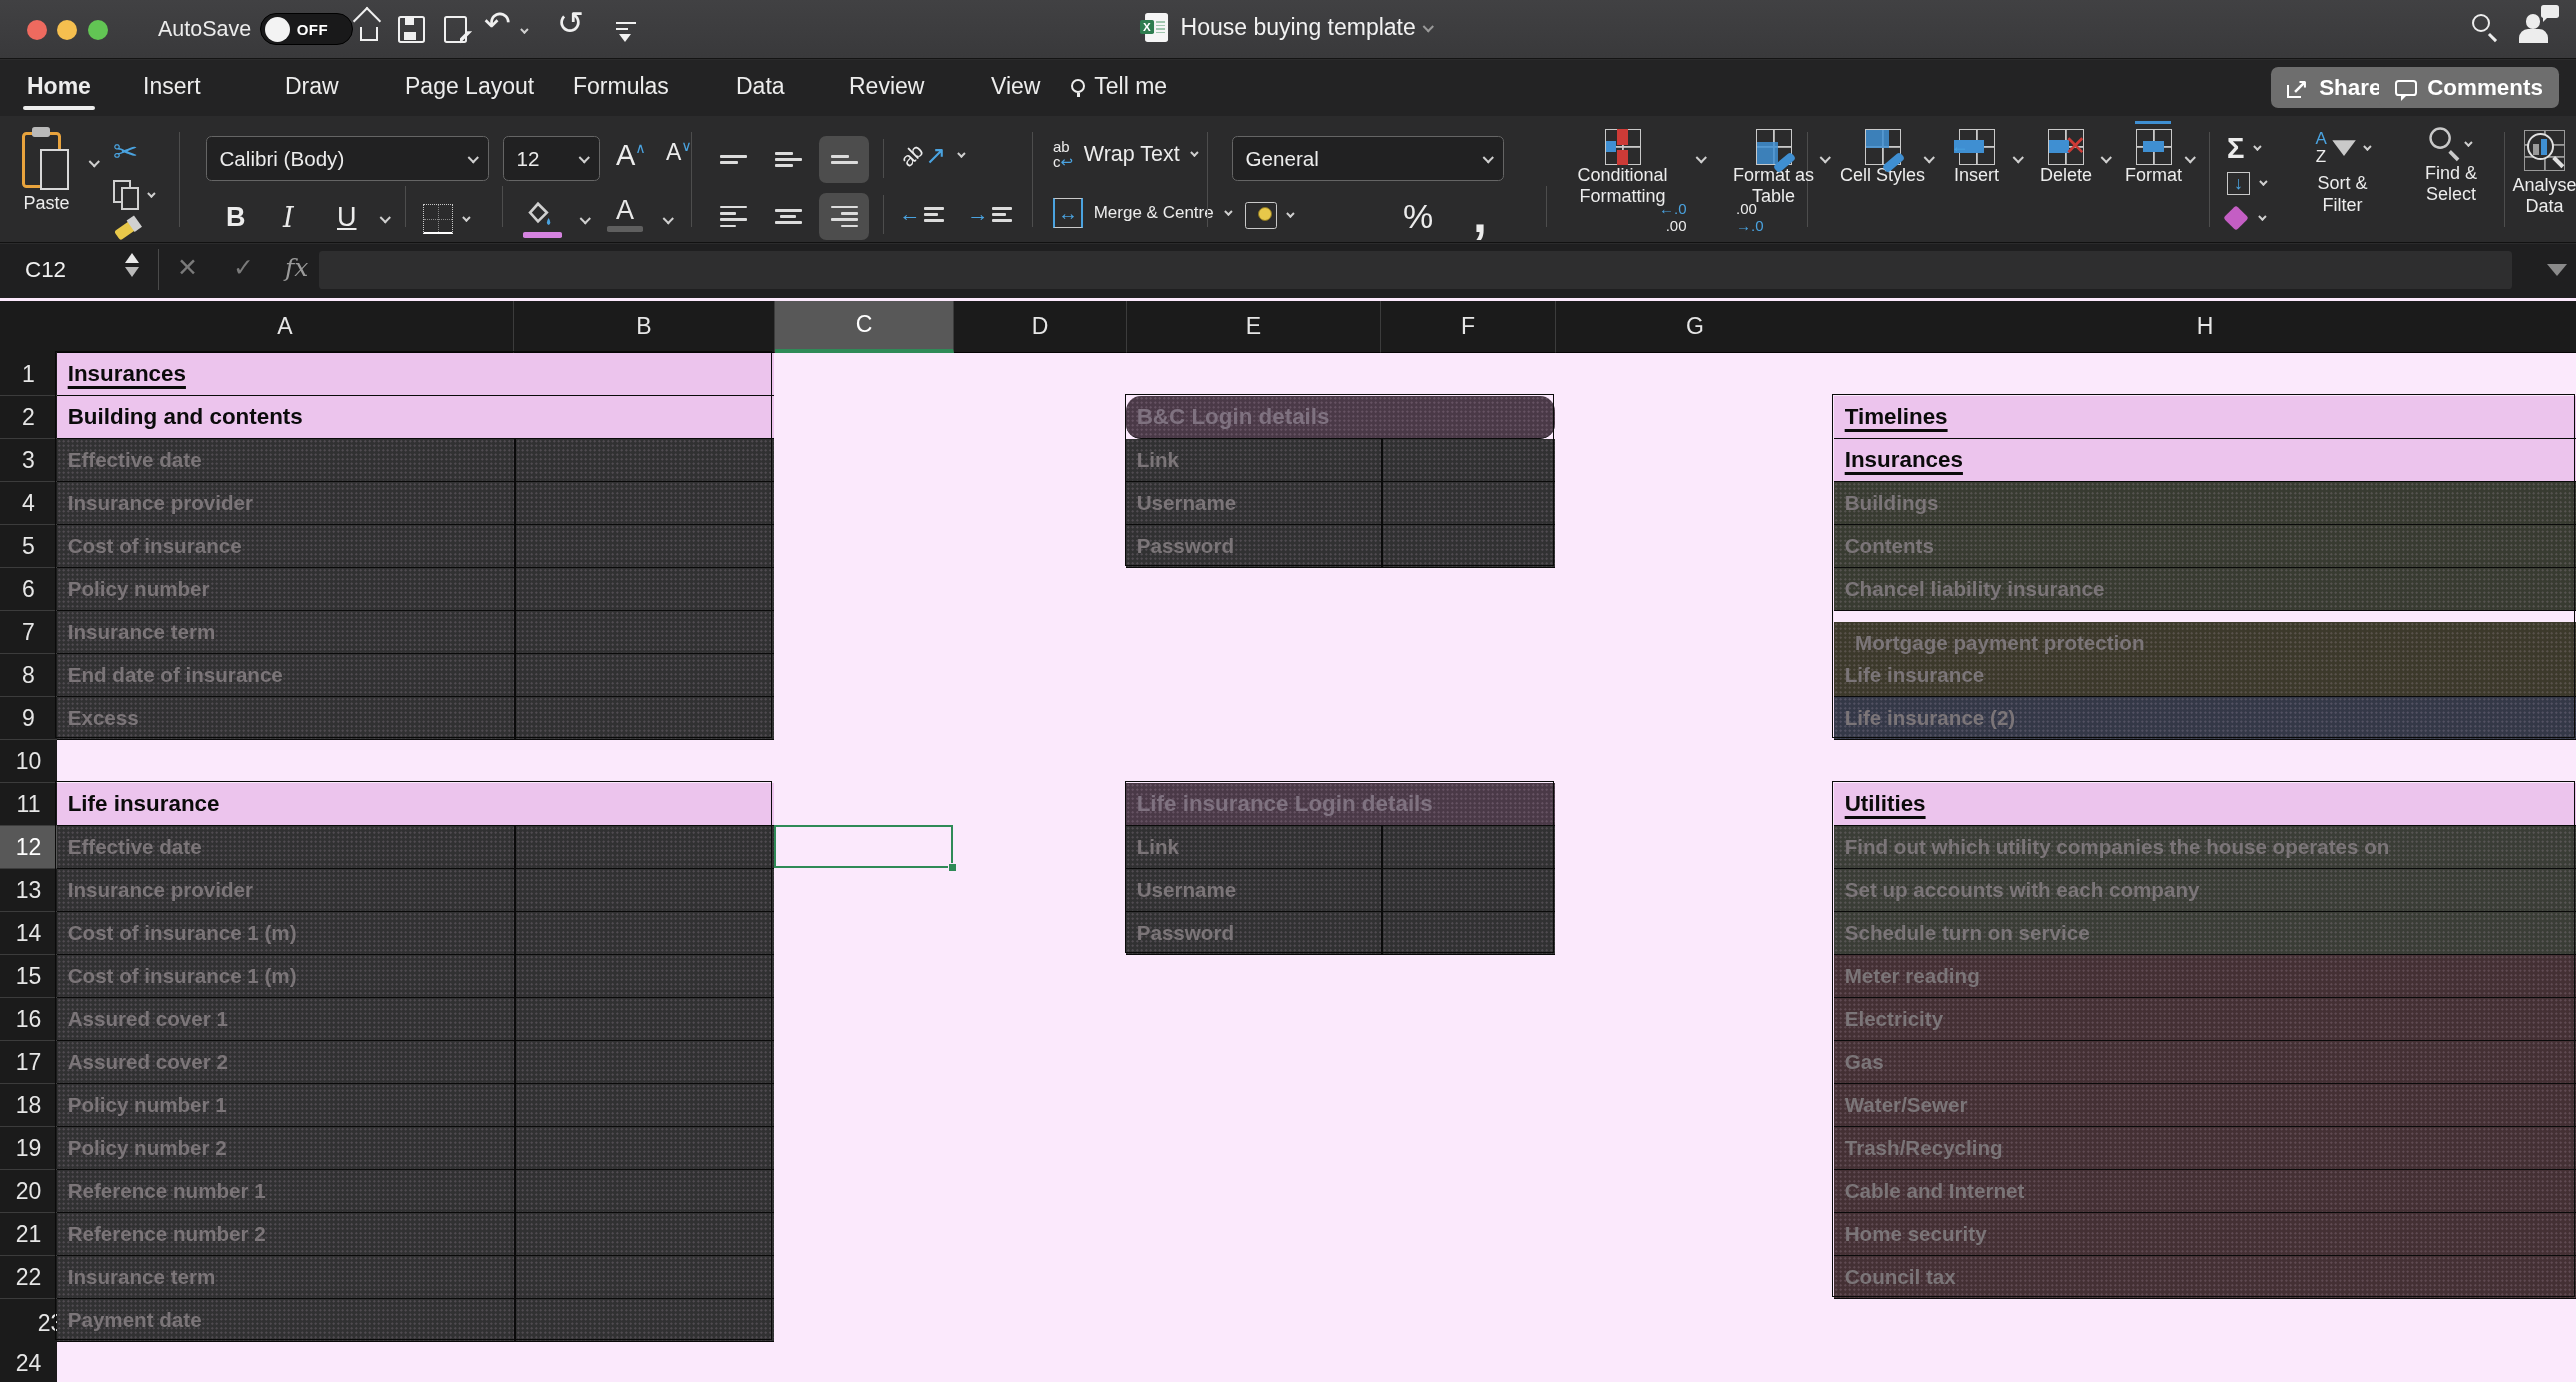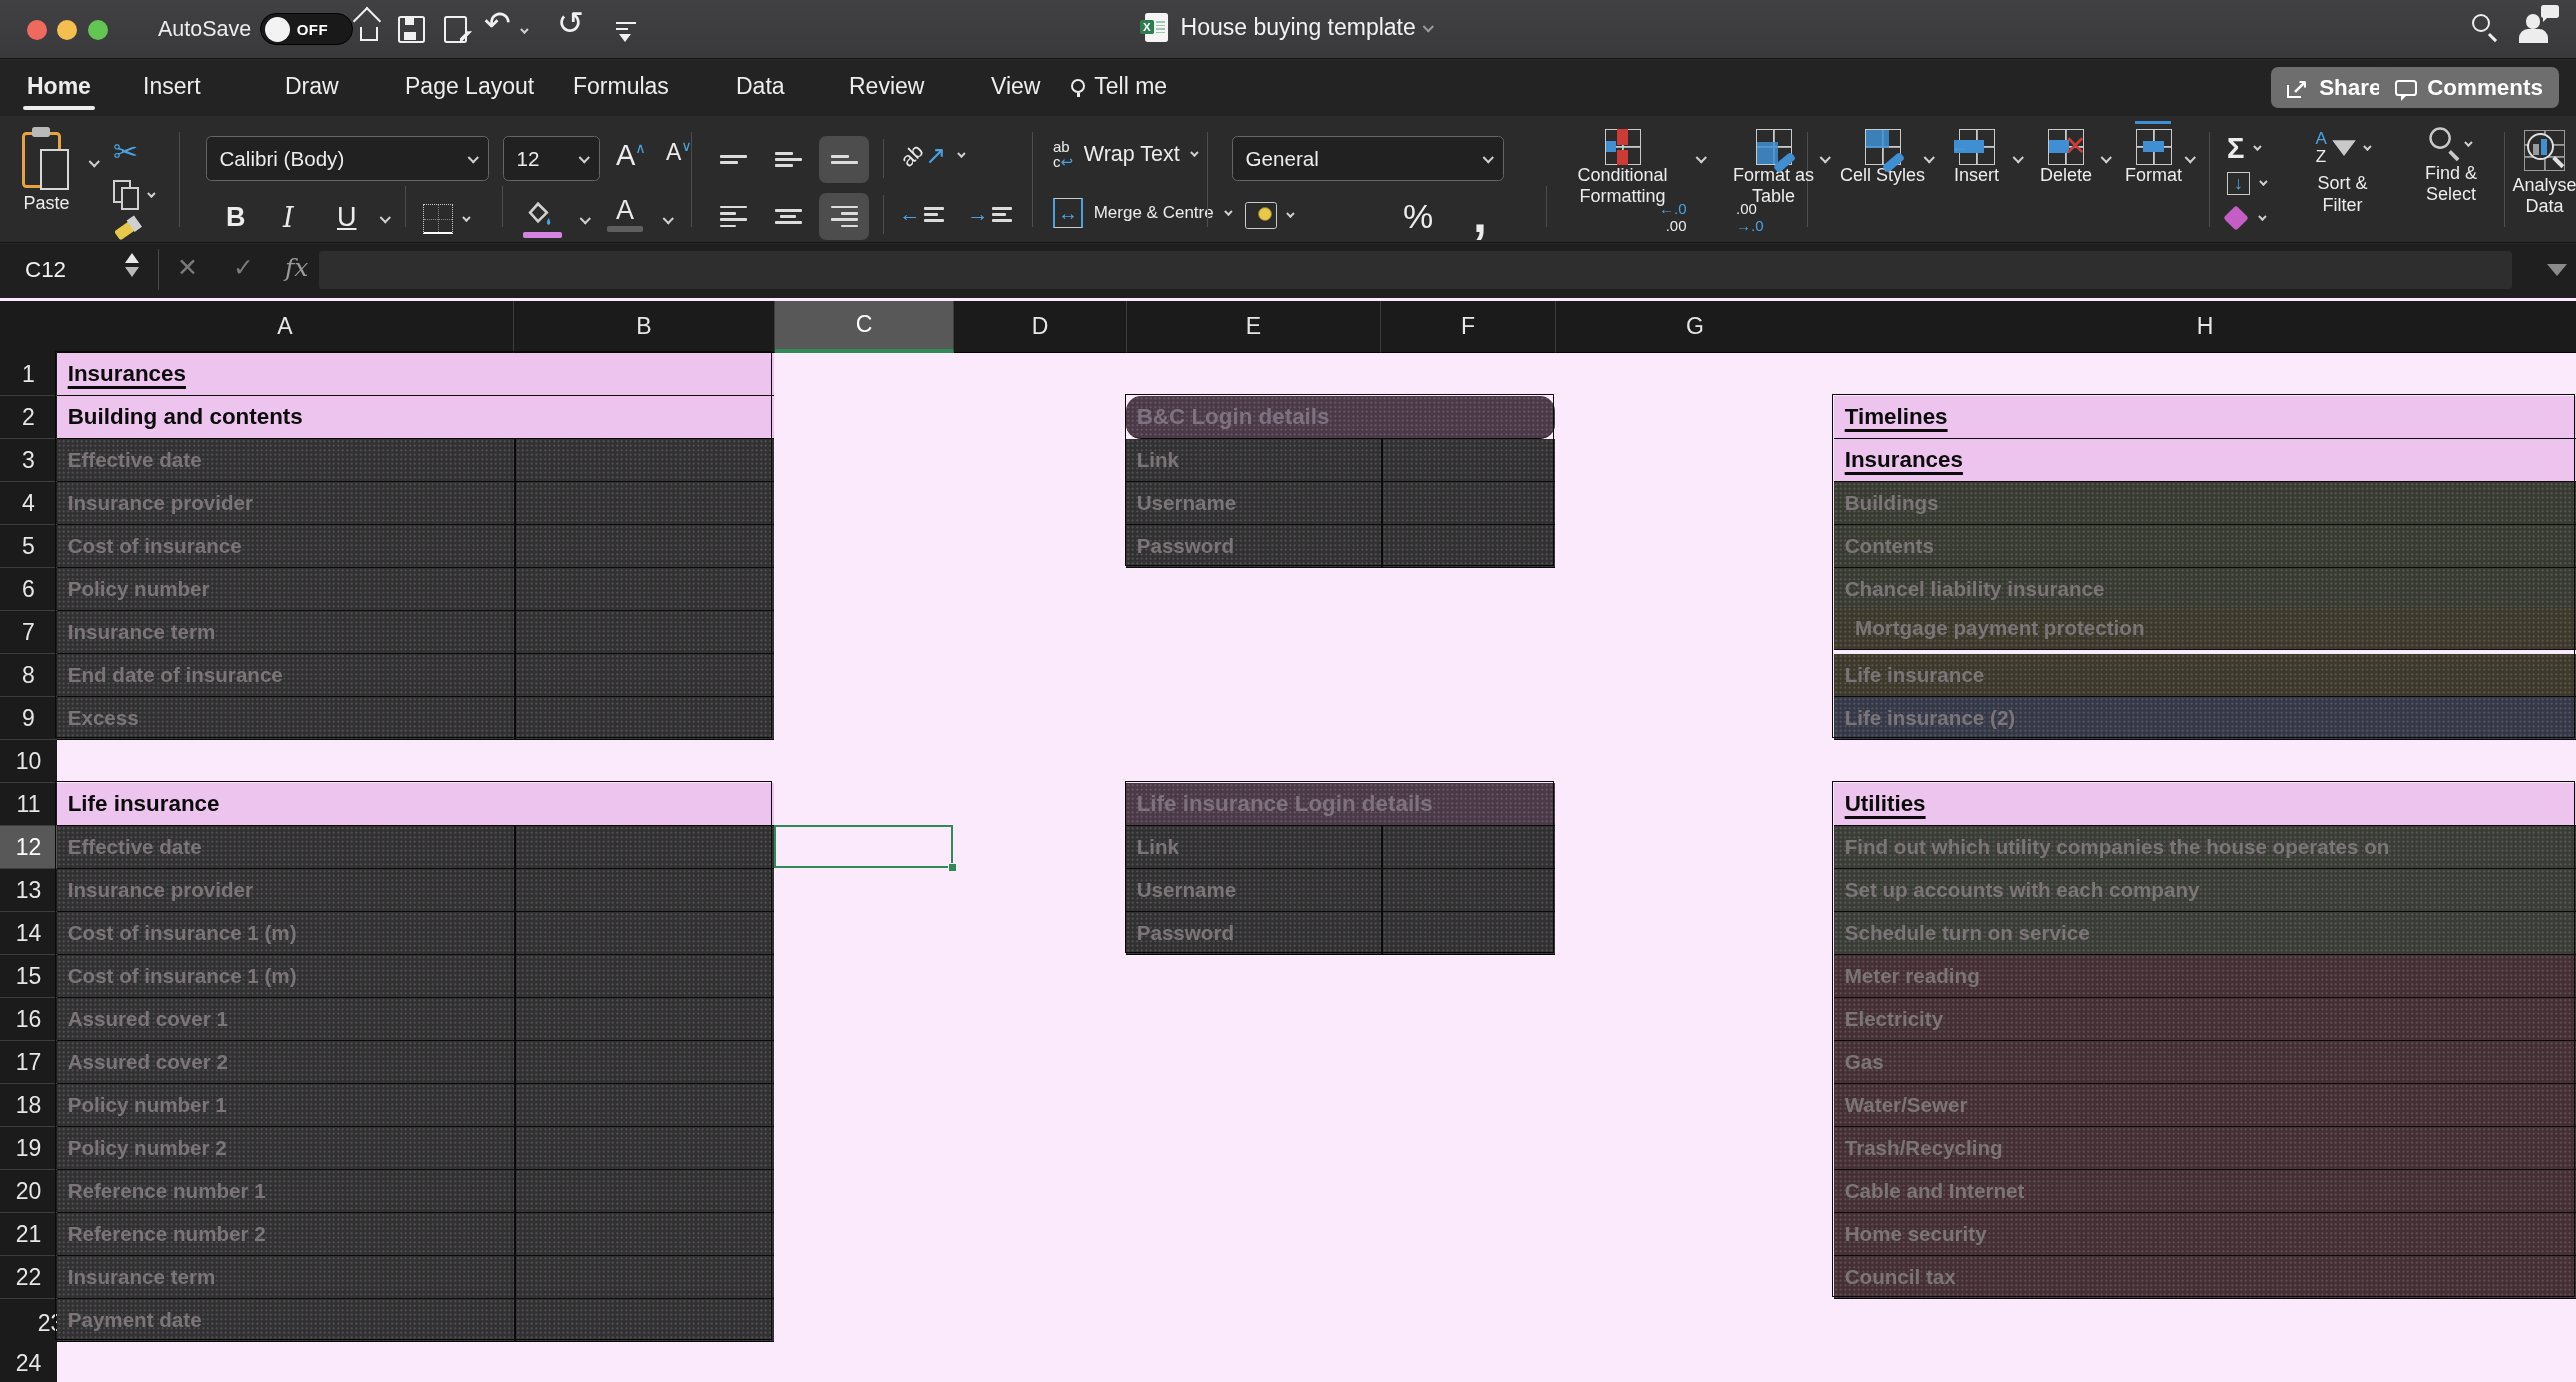--- a/index.html
+++ b/index.html
@@ -645,21 +645,21 @@
         </div>
         <div class="cell dark t-green" style="left: 1777px; width: 743px; top: 129px; height: 43px;">
           <span>Buildings</span>
         </div>
         <div class="cell dark t-green" style="left: 1777px; width: 743px; top: 172px; height: 43px;">
           <span>Contents</span>
         </div>
         <div class="cell dark t-green" style="left: 1777px; width: 743px; top: 215px; height: 43px;">
           <span>Chancel liability insurance</span>
         </div>
-        <div class="cell dark t-olive" style="left: 1777px; width: 743px; top: 254px; height: 43px; padding-left: 21px;">
+        <div class="cell dark t-olive" style="left: 1777px; width: 743px; top: 269px; height: 43px; padding-left: 21px;">
           <span>Mortgage payment protection</span>
         </div>
         <div class="cell dark t-olive" style="left: 1777px; width: 743px; top: 301px; height: 43px;">
           <span>Life insurance</span>
         </div>
         <div class="cell dark t-blue" style="left: 1777px; width: 743px; top: 344px; height: 43px;">
           <span>Life insurance (2)</span>
         </div>
         <div class="blockframe" style="left: 1775px; width: 743px; top: 41px; height: 344px;"></div>
         <div class="cell pink ul" style="left: 1777px; width: 743px; top: 430px; height: 43px;">

